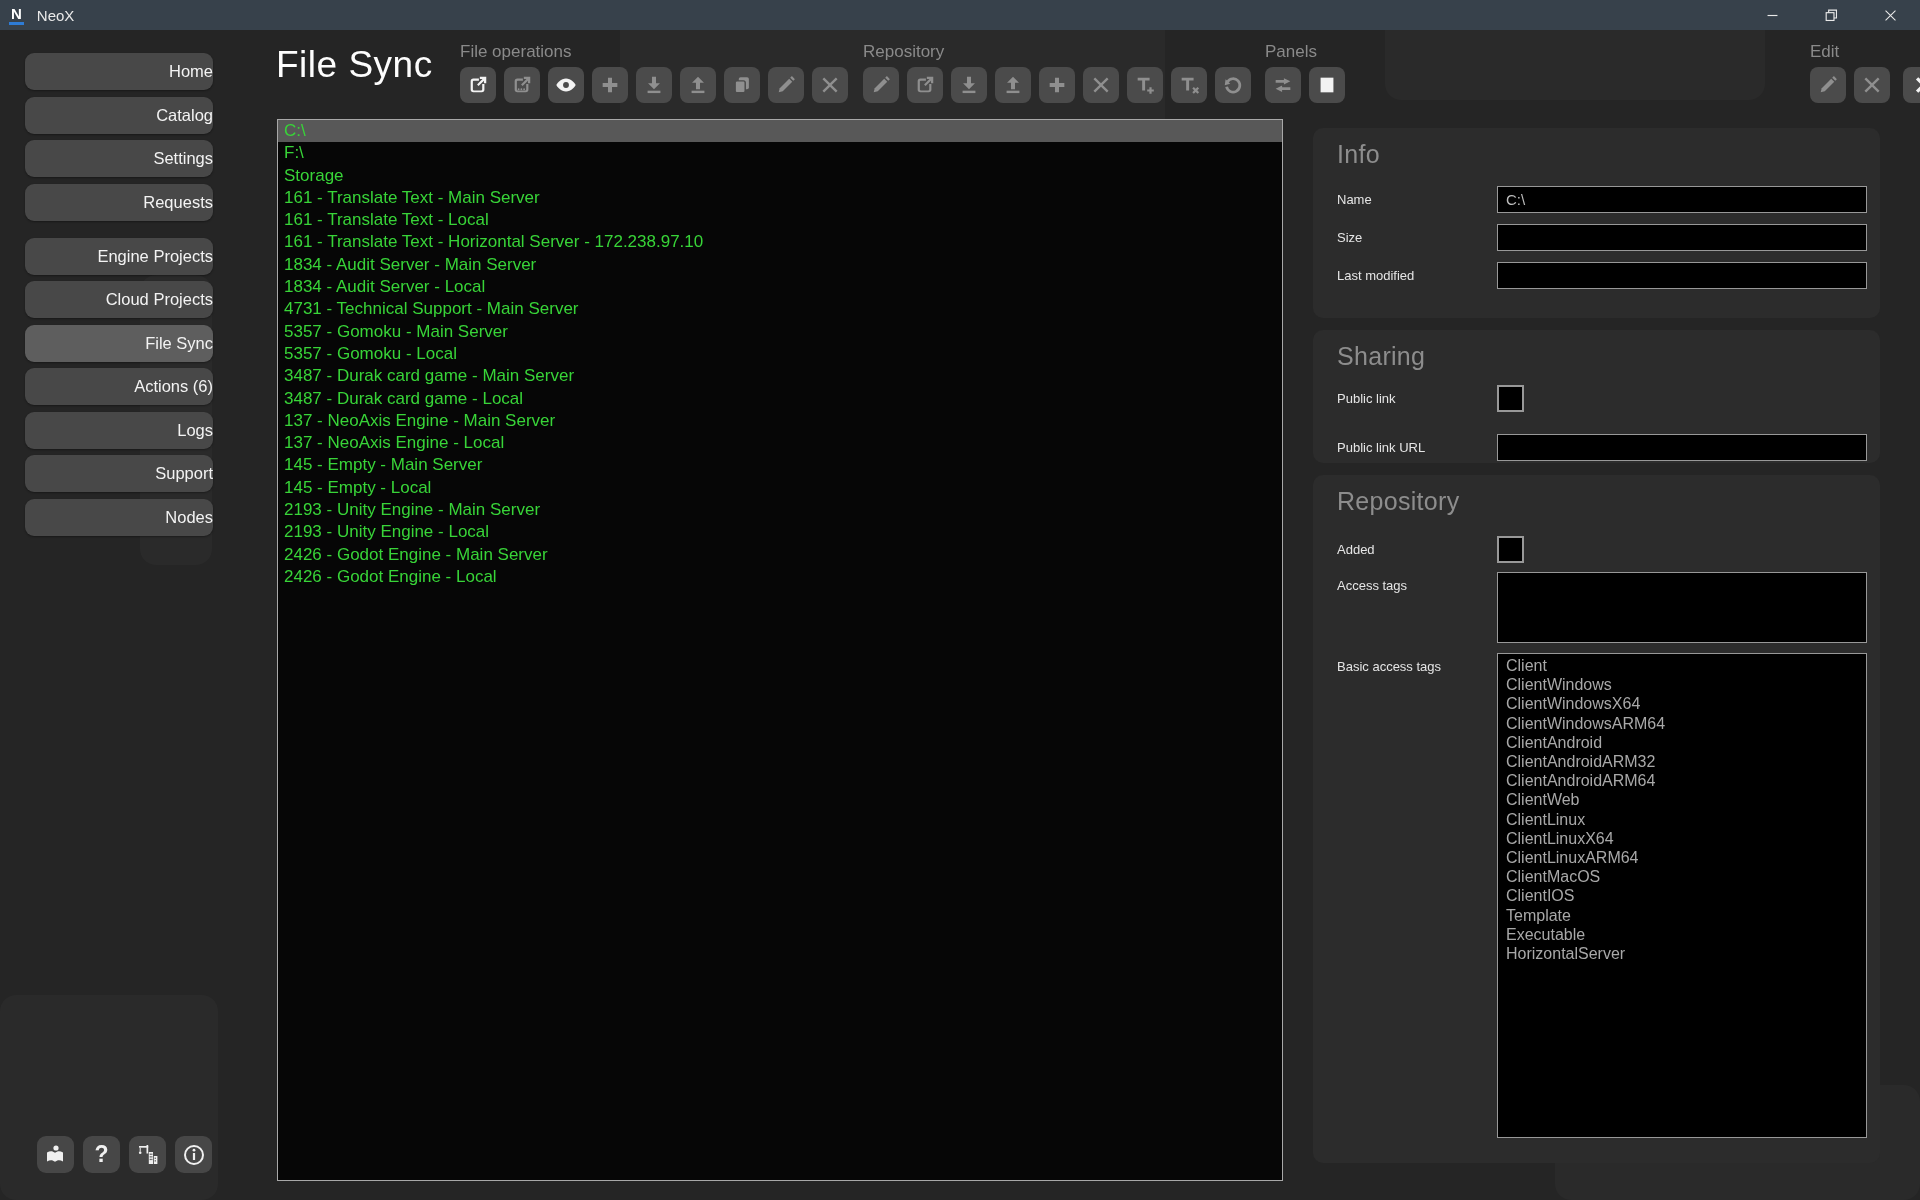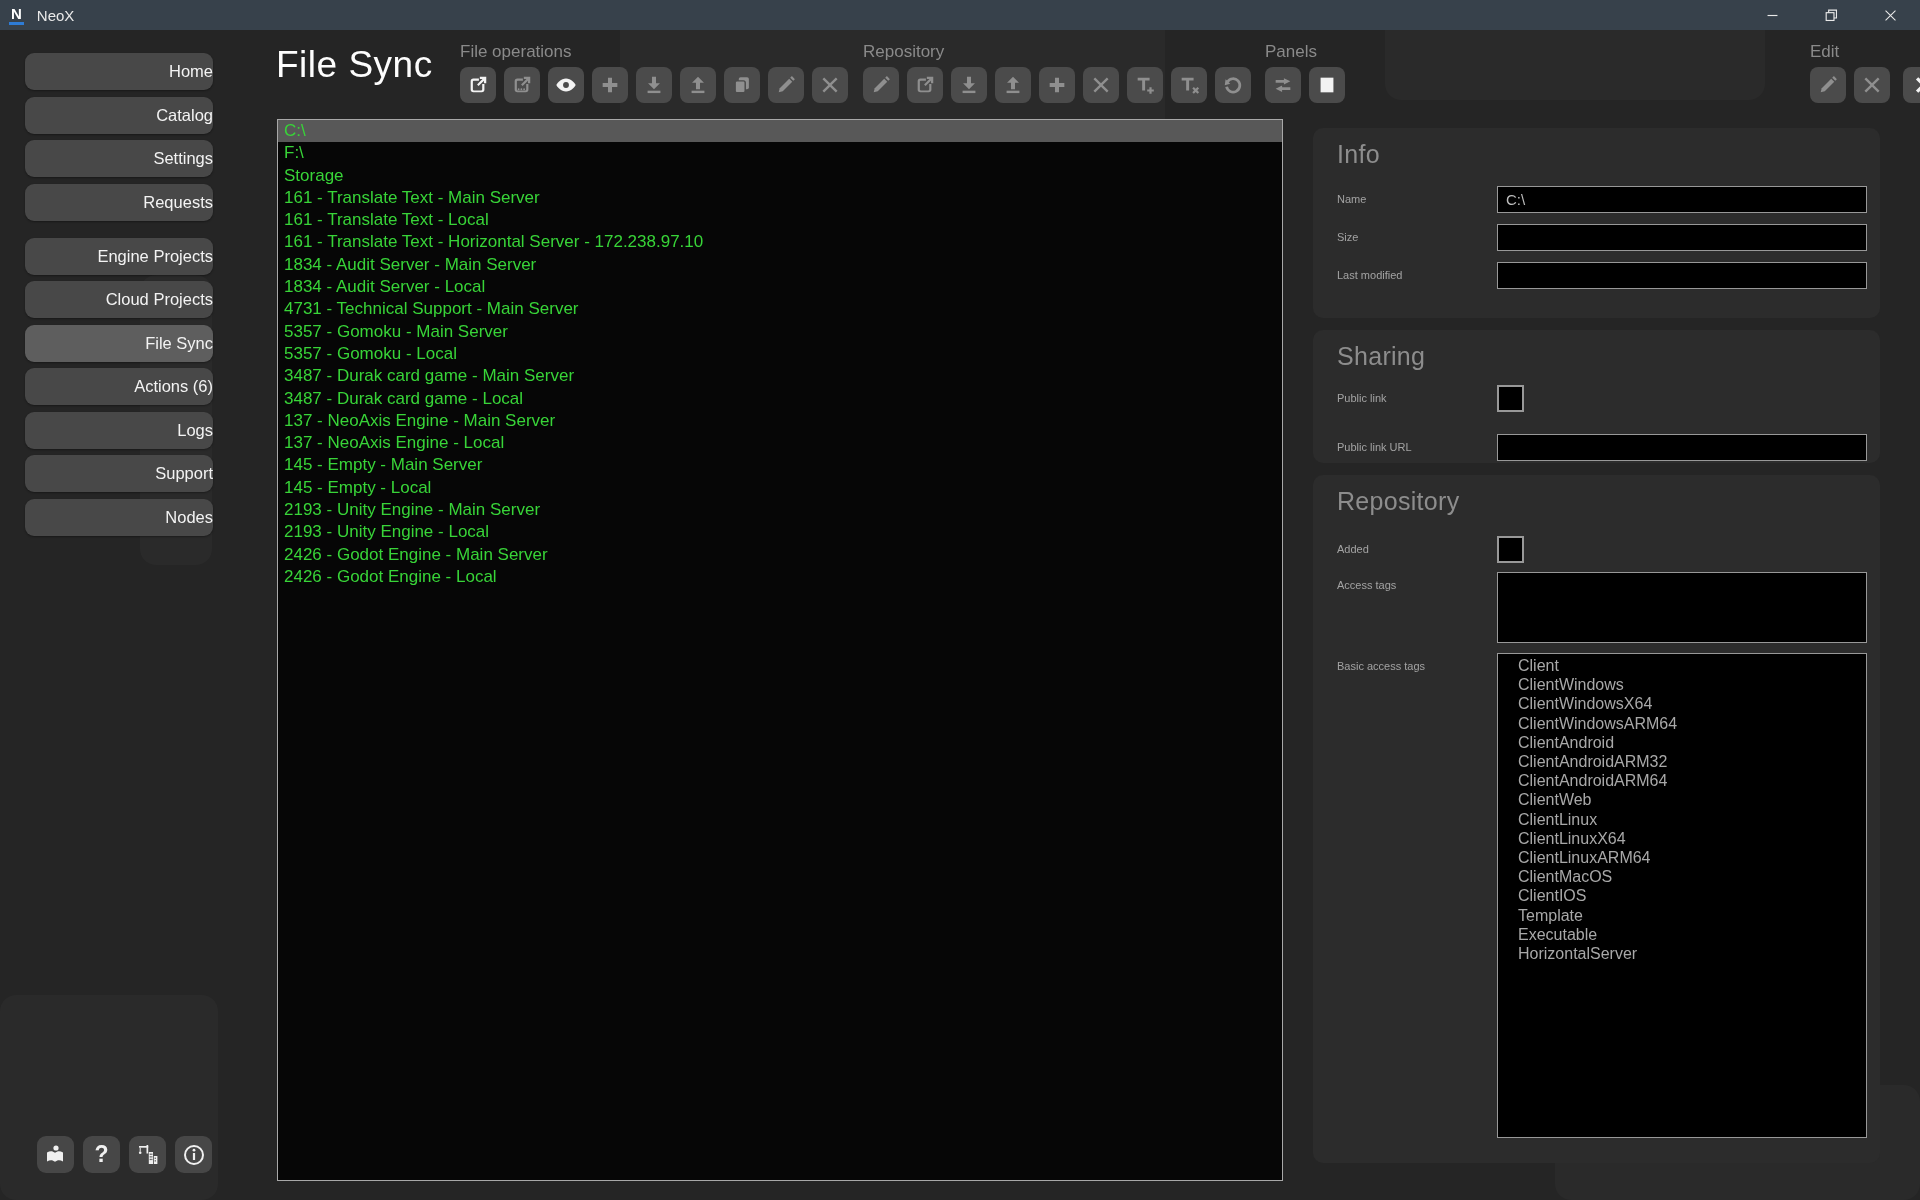--- a/index.html
+++ b/index.html
@@ -46,25 +46,25 @@
   
   .panel{position:absolute;left:1313px;width:567px;background:#2c2c2c;border-radius:10px;padding:12px 13px 0 24px;color:#9e9e9e;z-index:5}
   .panel h2{font-size:25px;font-weight:300;color:#8d8d8d;letter-spacing:.3px}
   .panel.info{top:128px;height:190px}
   .panel.sharing{top:330px;height:133px}
   .panel.repo{top:475px;height:688px}
   #info-fields{margin-top:17px}
   #info-fields .frow + .frow{margin-top:11px}
   .frow{display:flex;align-items:center}
   .frow.top{align-items:flex-start}
-  .flabel{width:160px;flex:none;font-size:11px;color:#a3a3a3;line-height:27px}
+  .flabel{width:160px;flex:none;font-size:13px;color:#e5e5e5;line-height:27px}
   .tinput{flex:1;height:27px;background:#000;border:1px solid #989898;color:#bdbdbd;font-size:15px;padding:0 8px;font-family:inherit;border-radius:0}
   .checkbox{width:27px;height:27px;background:#000;border:2px solid #989898}
   .tarea{flex:1;height:71px;background:#000;border:1px solid #989898;resize:none;color:#bdbdbd;font-family:inherit}
-  .taglist{flex:1;height:485px;background:#000;border:1px solid #989898;padding:2px 20px;overflow:hidden}
+  .taglist{flex:1;height:485px;background:#000;border:1px solid #989898;padding:2px 8px;overflow:hidden}
   .tag{font-size:16px;line-height:19.2px;color:#a8a8a8;white-space:nowrap}
   .mt10{margin-top:10px}.mt11{margin-top:22px}.mt14{margin-top:14px}.mt20{margin-top:20px}.mt9{margin-top:9px}
 </style>
 </head>
 <body>
 
 <div class="deco" style="left:620px;top:0;width:545px;height:212px"></div>
 <div class="deco" style="left:1385px;top:0;width:380px;height:100px"></div>
 <div class="deco" style="left:140px;top:275px;width:72px;height:290px"></div>
 <div class="deco" style="left:1140px;top:250px;width:95px;height:320px"></div>

